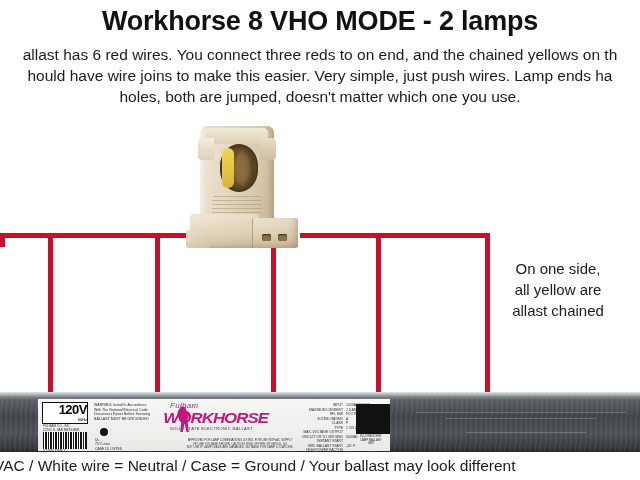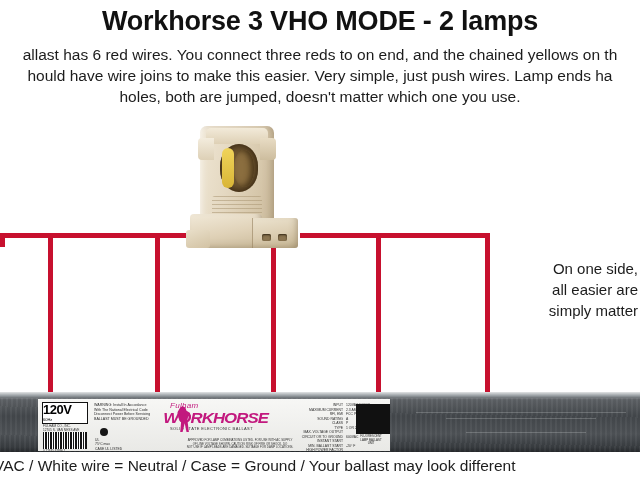--- a/index.html
+++ b/index.html
@@ -183,21 +183,21 @@
     position: absolute;
     right: 2px;
     top: 258px;
     width: 160px;
     text-align: center;
     font-size: 15px;
     line-height: 21px;
     color: #1c1c1c;
     white-space: nowrap;
   }
-  #yellow-note .note-line { display: block; text-align: right; }
+  #yellow-note .note-line { display: block; }
 
   
   #ballast {
     position: absolute;
     left: -4px;
     top: 392px;
     width: 648px;
     height: 60px;
   }
   .ballast-case {
@@ -250,21 +250,21 @@
   }
   .lbl-120v-box {
     position: absolute;
     left: 4px; top: 3px;
     width: 44px; height: 20px;
     border: 1.5px solid #111;
     background: #fff;
     color: #000;
     font-size: 13px;
     font-weight: bold;
-    text-align: left;
+    text-align: right;
     line-height: 14px;
     letter-spacing: -0.5px;
   }
   .lbl-120v-sub {
     display: block;
     font-size: 4px;
     font-weight: normal;
     letter-spacing: 0;
     line-height: 5px;
   }
@@ -424,21 +424,21 @@
     width: 646px;
     font-size: 15.5px;
     line-height: 20px;
     color: #1c1c1c;
     white-space: nowrap;
   }
 </style>
 </head>
 <body>
 
-<div id="page-title">Workhorse 3 VHO MODE - 2 lamps</div>
+<div id="page-title">Workhorse 8 VHO MODE - 2 lamps</div>
 
 <div id="intro-paragraph">
   <span class="intro-line" id="intro-line-1">allast has 6 red wires.  You connect three reds to on end, and the chained yellows on th</span>
   <span class="intro-line" id="intro-line-2">hould have wire joins to make this easier.  Very simple, just push wires.  Lamp ends ha</span>
   <span class="intro-line" id="intro-line-3">holes, both are jumped, doesn't matter which one you use.</span>
 </div>
 
 <div id="wiring-layer">
 
   <div class="red-wire-h" style="left:0px; top:233px; width:190px;"></div>
@@ -468,22 +468,22 @@
   <div class="lh-base-left"></div>
   <div class="lh-base-foot"></div>
   <div class="lh-base-right"></div>
   <div class="lh-seam"></div>
   <div class="lh-term-hole-a"></div>
   <div class="lh-term-hole-b"></div>
 </div>
 
 <div id="yellow-note">
   <span class="note-line">On one side,</span>
-  <span class="note-line">all easier are</span>
-  <span class="note-line">simply matter</span>
+  <span class="note-line">all yellow are</span>
+  <span class="note-line">allast chained</span>
 </div>
 
 <div id="ballast">
   <div class="ballast-case"></div>
   <div class="ballast-sheen"></div>
   <div class="ballast-top-lip"></div>
   <div class="ballast-scratch" style="left:420px; top:20px; width:210px;"></div>
   <div class="ballast-scratch" style="left:450px; top:26px; width:150px;"></div>
   <div class="ballast-scratch" style="left:470px; top:40px; width:120px;"></div>
 

